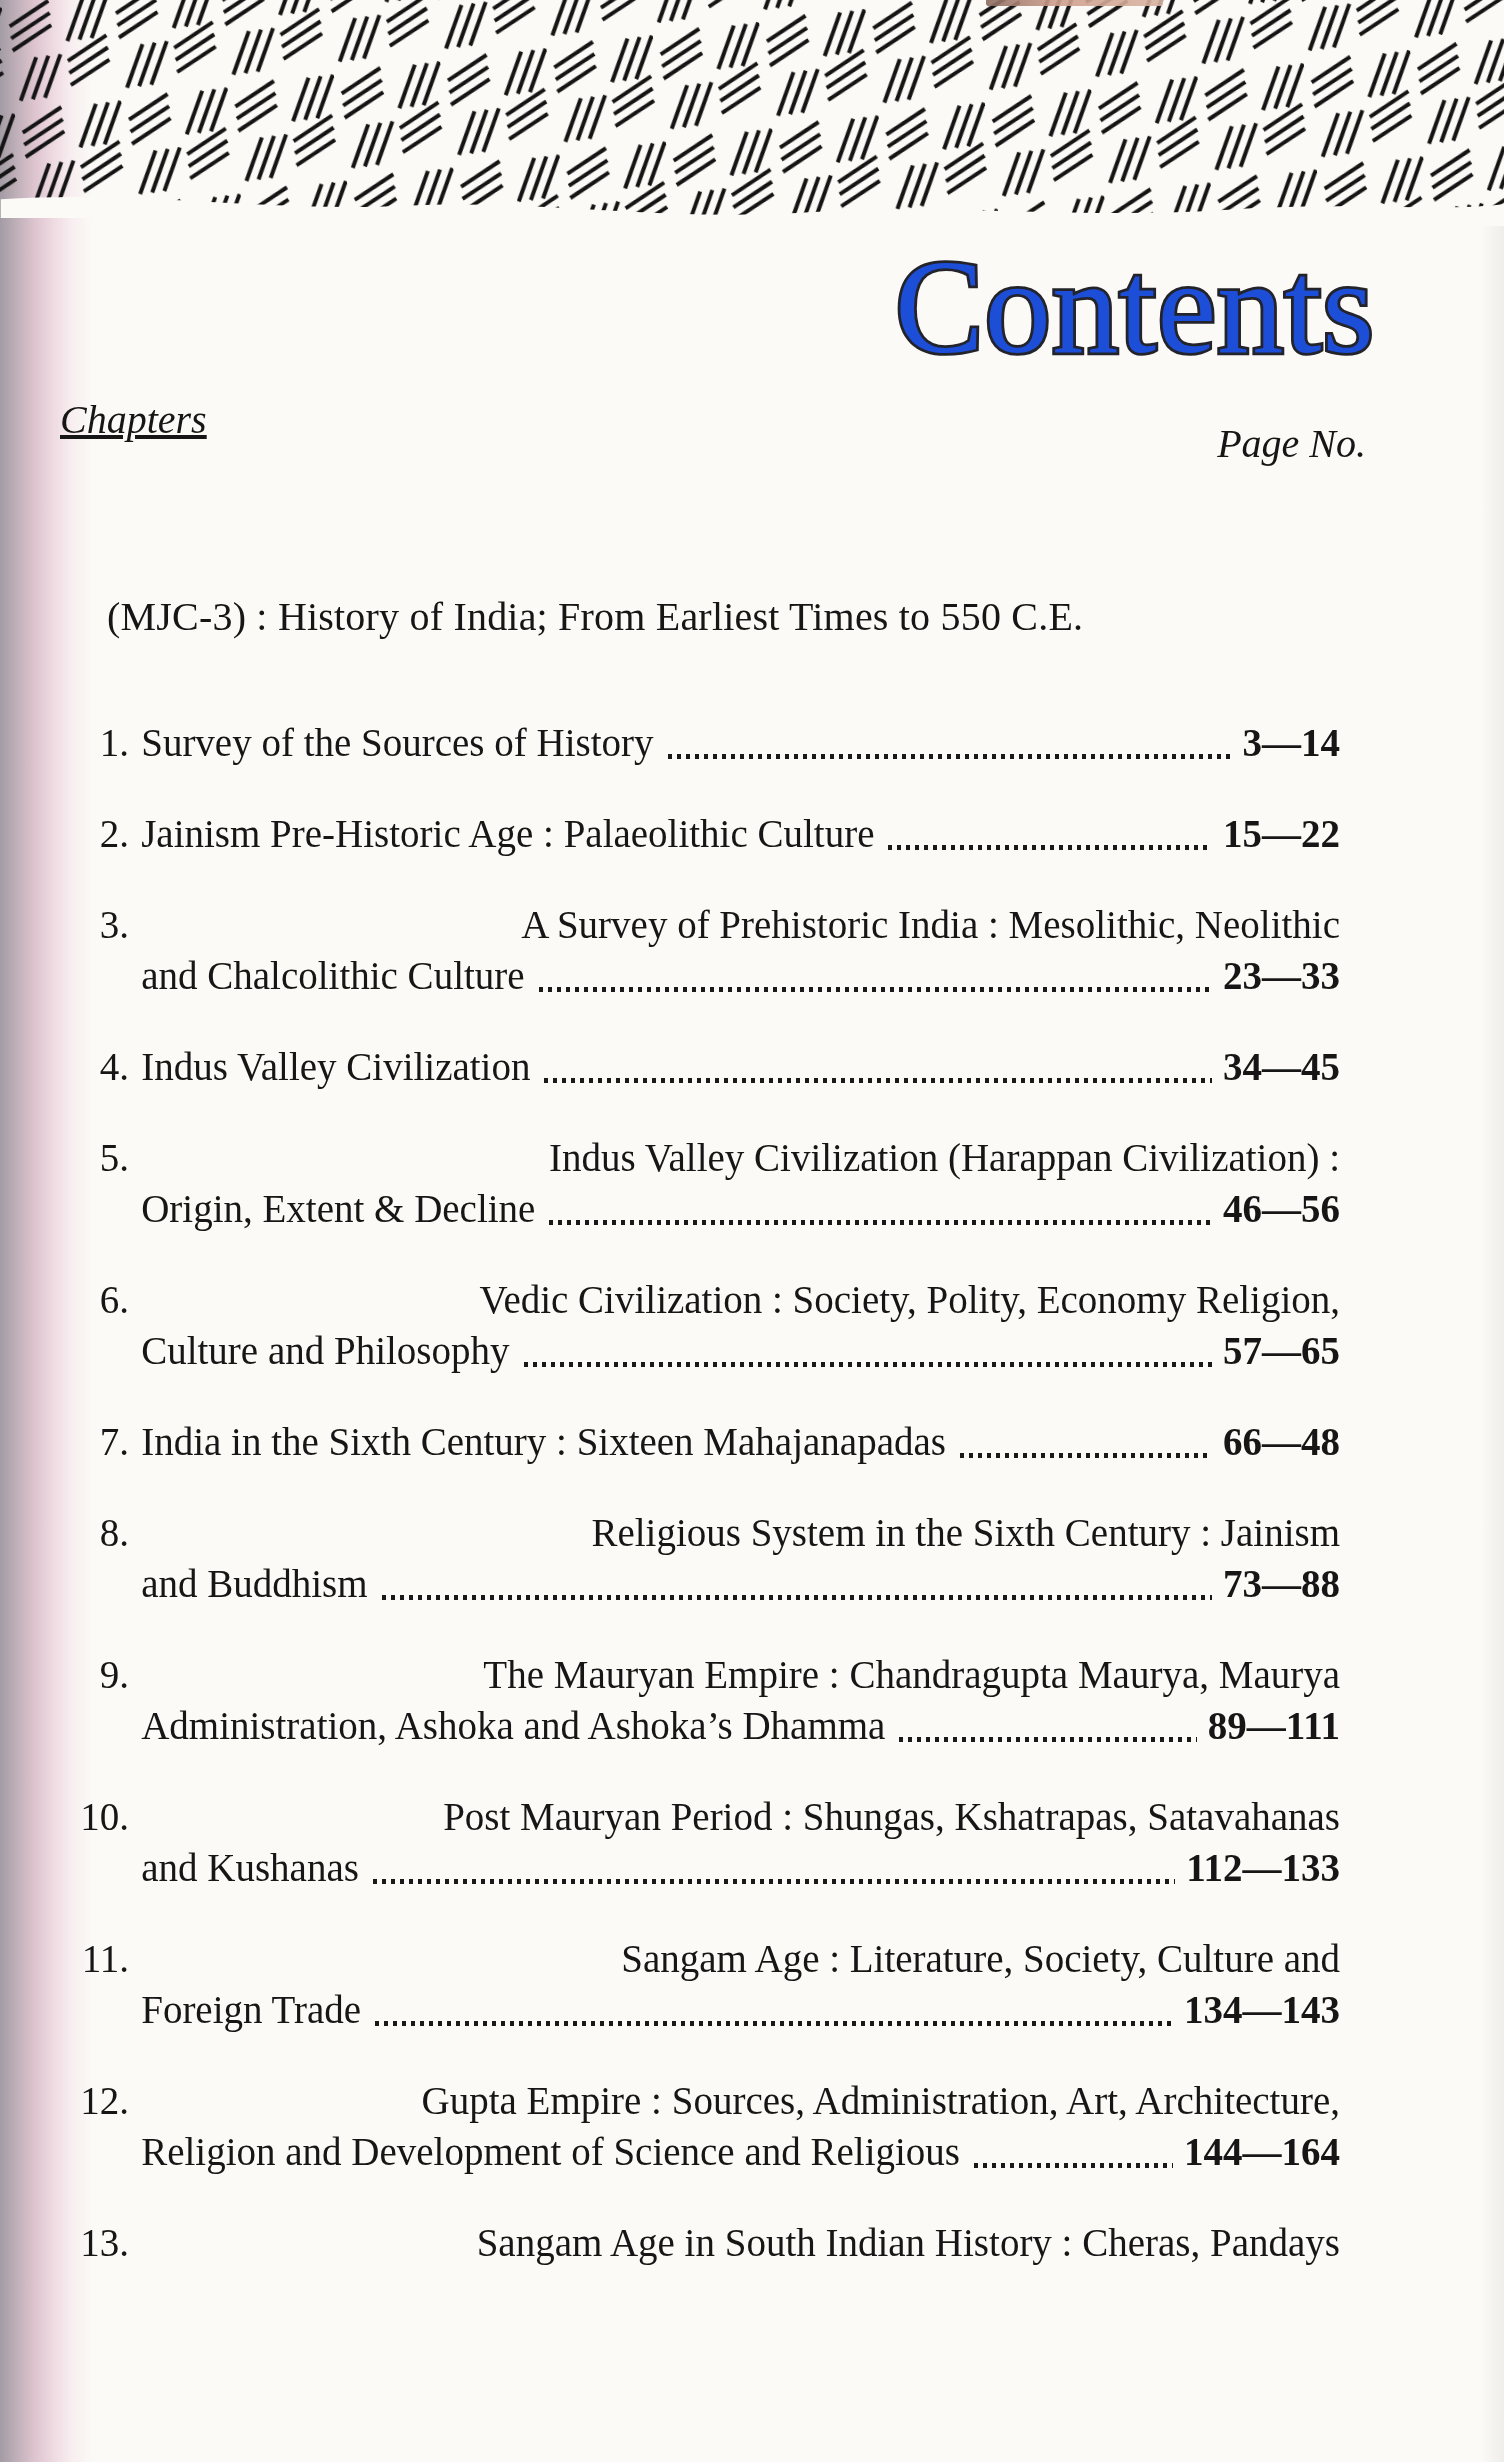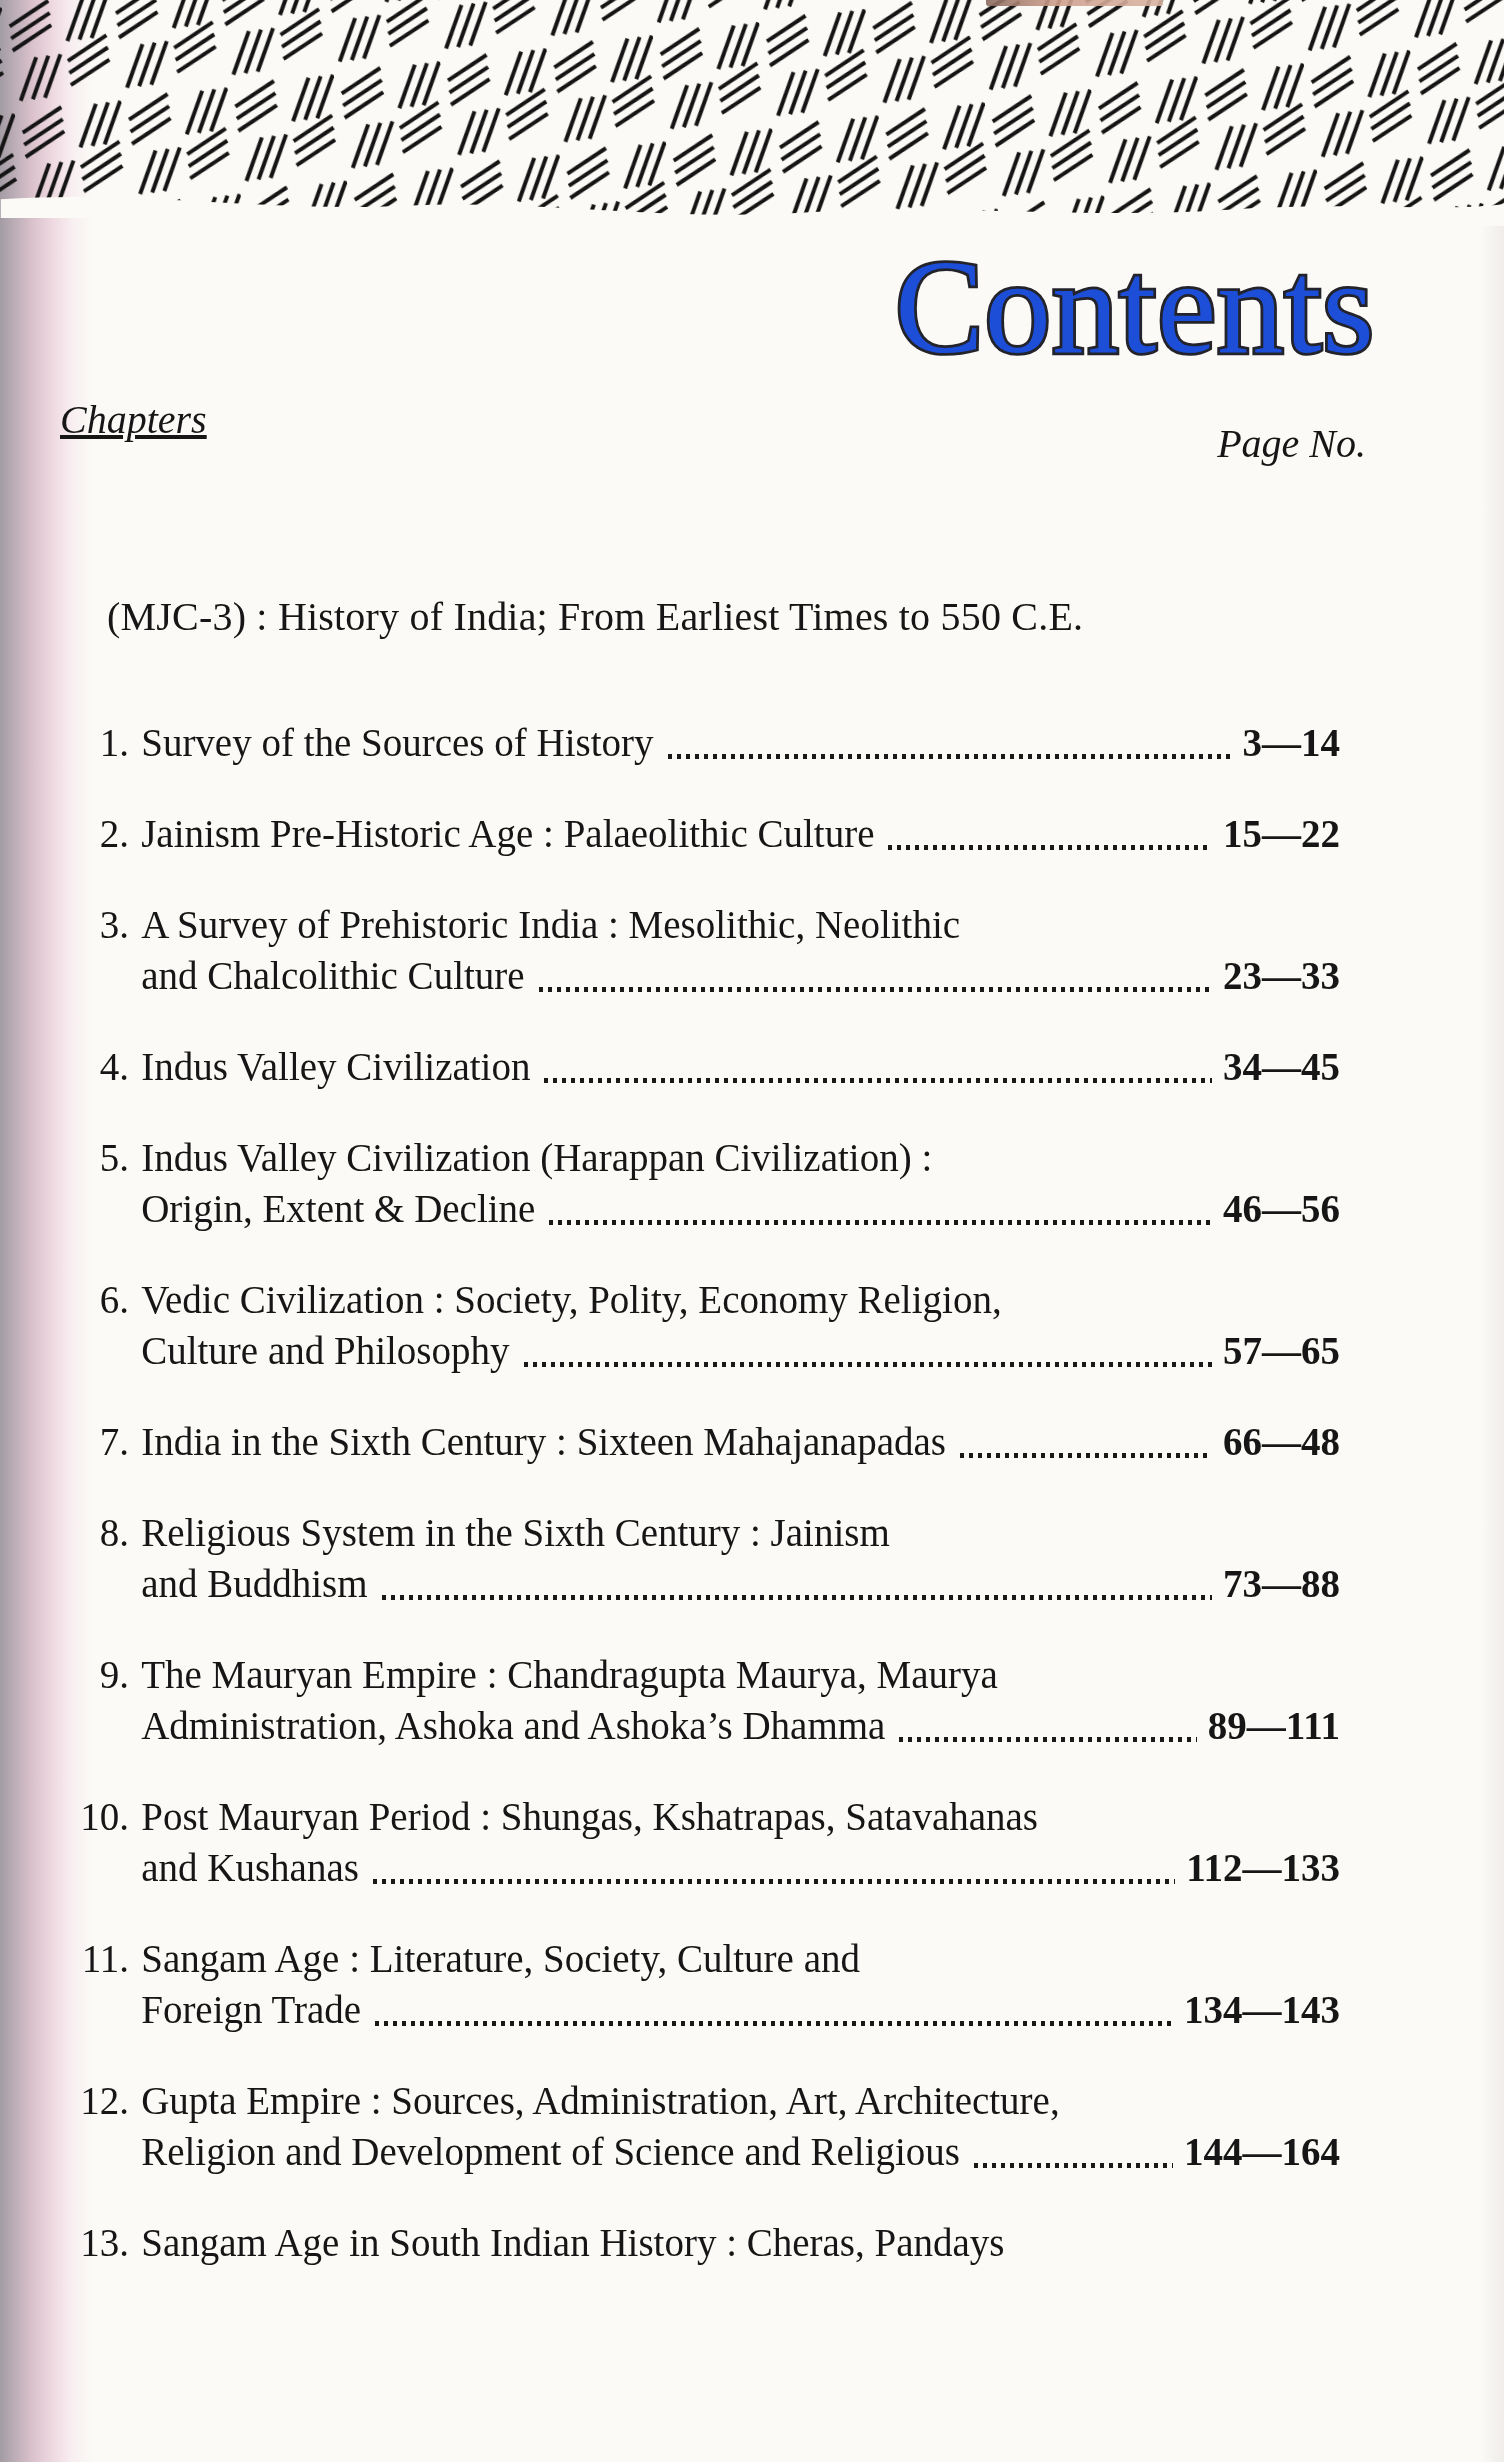--- a/index.html
+++ b/index.html
@@ -38,21 +38,21 @@
   .col-label.left{left:60px;top:398px;text-decoration:underline;}
   .col-label.right{right:139px;top:422px;}
   .section-heading{
     position:absolute;left:107px;top:593px;z-index:4;
     font-size:40px;font-weight:400;letter-spacing:0.2px;white-space:nowrap;
   }
   .toc{position:absolute;left:61px;top:717px;width:1279px;z-index:4;font-size:39px;line-height:51px;}
   .toc-item{display:flex;margin-bottom:40px;}
   .toc-num{flex:0 0 68px;text-align:right;white-space:nowrap;}
   .toc-body{flex:1 1 auto;margin-left:12.2px;min-width:0;}
-  .toc-line{display:flex;align-items:stretch;}
+  .toc-line{display:flex;align-items:stretch;justify-content:flex-end;}
   .toc-title{white-space:nowrap;}
   .leader{
     flex:1 1 auto;align-self:flex-end;height:4.2px;
     margin:0 11.3px 9.4px 14px;
     background:repeating-linear-gradient(90deg,#191919 0 4.2px,rgba(0,0,0,0) 4.2px 9px);
   }
   .pages{white-space:nowrap;text-align:right;font-weight:bold;}
 </style>
 </head>
 <body>

